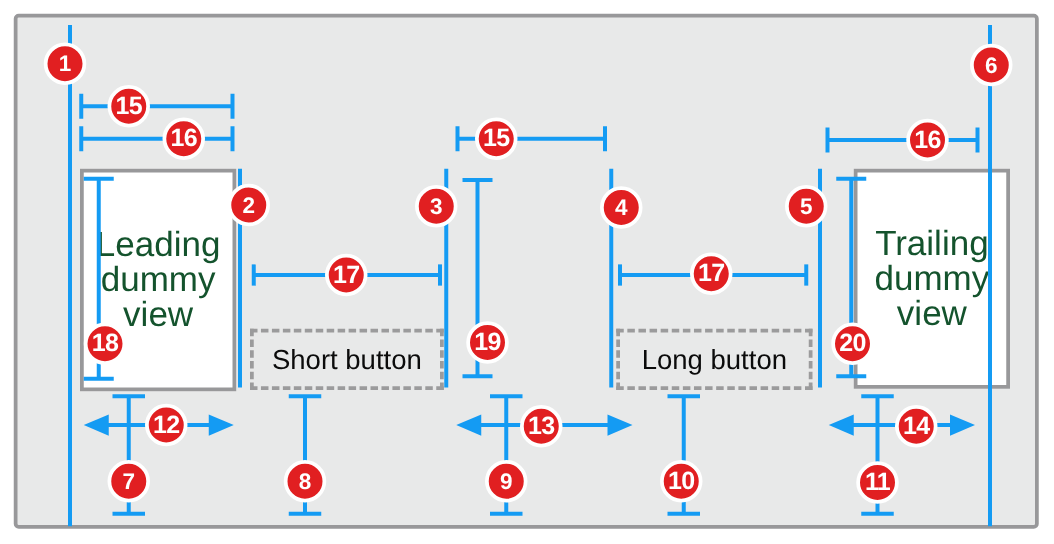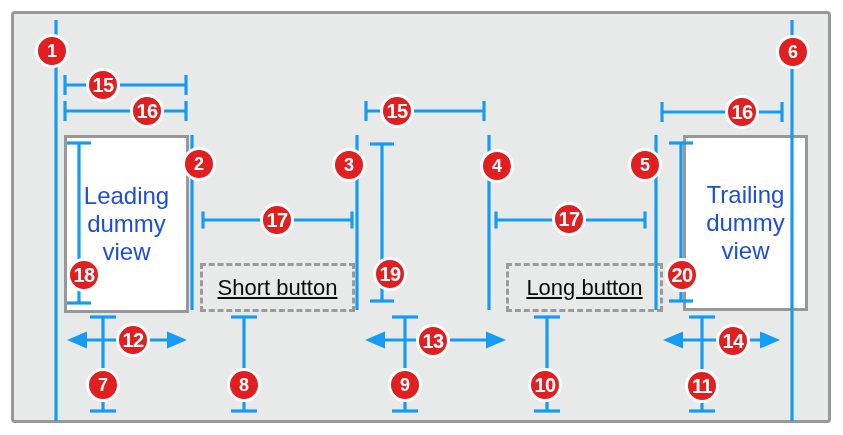--- a/index.html
+++ b/index.html
@@ -11,33 +11,33 @@
     position:absolute;left:11px;top:11px;width:820px;height:412px;
     box-sizing:border-box;border:3.5px solid var(--gray,#98989a);
     border-radius:4px;background:var(--panel,#e8e9e9);z-index:0;
   }
   .dummy-view{
     position:absolute;box-sizing:border-box;background:#ffffff;
     border:3.5px solid var(--gray,#98989a);z-index:1;
     display:flex;align-items:center;justify-content:center;text-align:center;
   }
   .dummy-view .view-label{
-    font-size:24px;line-height:28px;color:#1d4ed8;padding:0 6px;
+    font-size:28px;line-height:28px;color:#14532d;padding:0 6px;
   }
   .dummy-view.leading{left:64px;top:135px;width:125px;height:178px;}
   .dummy-view.center{left:363px;top:135px;width:123px;height:176px;}
   .dummy-view.trailing{left:661px;top:135px;width:125px;height:176px;margin-left:22px;}
   .dashed-button{
     position:absolute;box-sizing:border-box;z-index:1;
     border:3px dashed #9b9b9c;background:transparent;
     display:flex;align-items:center;justify-content:center;text-align:center;
   }
-  .dashed-button .button-label{font-size:22px;color:#0b0b0b;white-space:nowrap;text-decoration:underline;}
+  .dashed-button .button-label{font-size:22px;color:#0b0b0b;white-space:nowrap;}
   .dashed-button.short{left:200px;top:263px;width:155px;height:49px;}
-  .dashed-button.long{left:493px;top:263px;width:157px;height:49px;margin-left:13px;}
+  .dashed-button.long{left:493px;top:263px;width:157px;height:49px;}
   #lines-svg{position:absolute;left:0;top:0;z-index:2;pointer-events:none;}
   #badges{position:absolute;left:0;top:0;width:100%;height:100%;z-index:3;pointer-events:none;}
   .badge{
     position:absolute;width:28px;height:28px;box-sizing:content-box;
     background:var(--red,#e11f21);border:3px solid #ffffff;border-radius:50%;
     color:#ffffff;font-weight:700;font-size:18px;
     display:flex;align-items:center;justify-content:center;
     transform:translate(-50%,-50%);
   }
   .badge.two-digit{font-size:20px;letter-spacing:-0.5px;}

